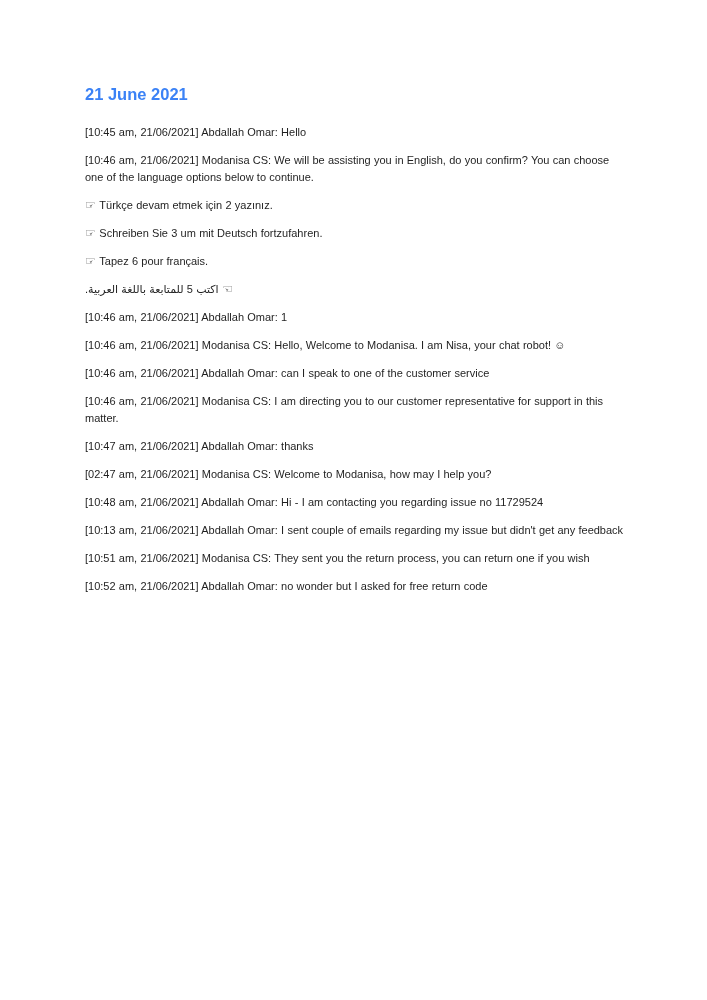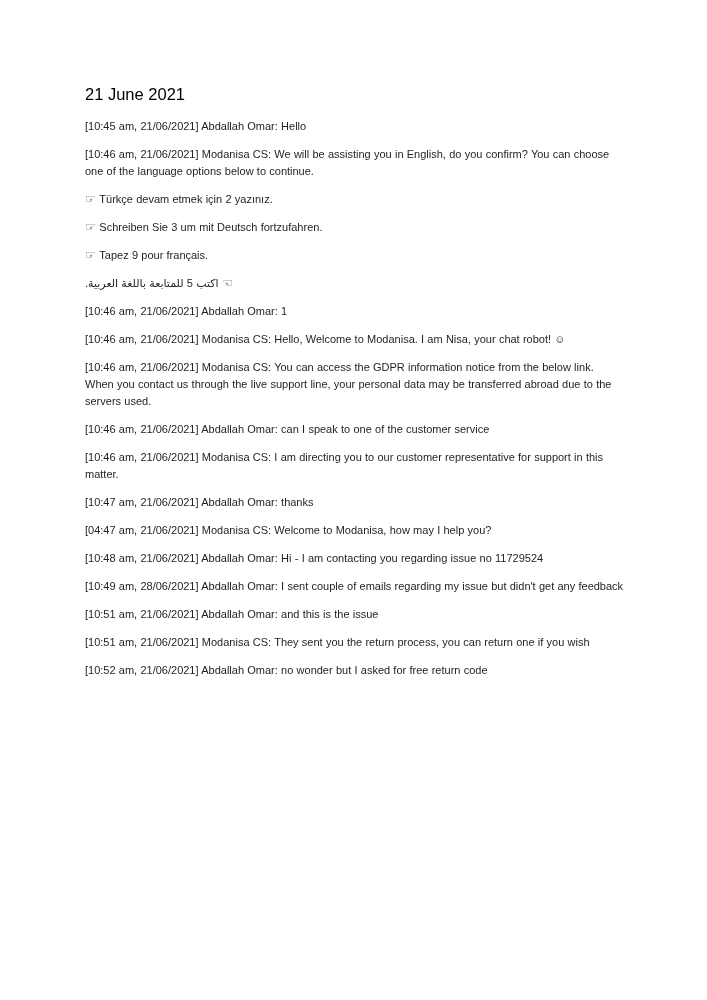--- a/index.html
+++ b/index.html
@@ -15,23 +15,23 @@
     box-sizing: border-box;
   }
   .content {
     position: absolute;
     top: 84px;
     left: 85px;
     width: 540px;
   }
   h1.date-heading {
     font-size: 16.5px;
-    font-weight: 400;
-    color: #000000;
-    margin: 0 0 14px 0;
+    font-weight: 700;
+    color: #3b82f6;
+    margin: 0 0 20px 0;
     line-height: 20px;
   }
   .message-list p {
     font-size: 11px;
     line-height: 17px;
     margin: 0 0 11px 0;
     word-spacing: 0.2px;
   }
   .hand {
     color: #3d3d3d;
@@ -50,29 +50,27 @@
 <body>
 
 <div class="page">
   <div class="content">
     <h1 class="date-heading">21 June 2021</h1>
     <div class="message-list">
         <p><span>[10:45 am, 21/06/2021] Abdallah Omar: </span><span>Hello</span></p>
         <p><span>[10:46 am, 21/06/2021] Modanisa CS: </span><span>We will be assisting you in English, do you confirm? You can choose one of the language options below to continue.</span></p>
         <p><span class="hand">☞ </span><span>Türkçe devam etmek için 2 yazınız.</span></p>
         <p><span class="hand">☞ </span><span>Schreiben Sie 3 um mit Deutsch fortzufahren.</span></p>
-        <p><span class="hand">☞ </span><span>Tapez 9 pour français.</span></p>
+        <p><span class="hand">☞ </span><span>Tapez 6 pour français.</span></p>
         <p><span class="rtl-text">اكتب 5 للمتابعة باللغة العربية.</span><span class="hand"> ☜</span></p>
         <p><span>[10:46 am, 21/06/2021] Abdallah Omar: </span><span>1</span></p>
         <p><span>[10:46 am, 21/06/2021] Modanisa CS: </span><span>Hello, Welcome to Modanisa. I am Nisa, your chat robot! ☺</span></p>
-        <p><span>[10:46 am, 21/06/2021] Modanisa CS: </span><span>You can access the GDPR information notice from the below link. When you contact us through the live support line, your personal data may be transferred abroad due to the servers used.</span></p>
         <p><span>[10:46 am, 21/06/2021] Abdallah Omar: </span><span>can I speak to one of the customer service</span></p>
         <p><span>[10:46 am, 21/06/2021] Modanisa CS: </span><span>I am directing you to our customer representative for support in this matter.</span></p>
         <p><span>[10:47 am, 21/06/2021] Abdallah Omar: </span><span>thanks</span></p>
-        <p><span>[04:47 am, 21/06/2021] Modanisa CS: </span><span>Welcome to Modanisa, how may I help you?</span></p>
+        <p><span>[02:47 am, 21/06/2021] Modanisa CS: </span><span>Welcome to Modanisa, how may I help you?</span></p>
         <p><span>[10:48 am, 21/06/2021] Abdallah Omar: </span><span>Hi - I am contacting you regarding issue no 11729524</span></p>
-        <p><span>[10:49 am, 28/06/2021] Abdallah Omar: </span><span>I sent couple of emails regarding my issue but didn't get any feedback</span></p>
-        <p><span>[10:51 am, 21/06/2021] Abdallah Omar: </span><span>and this is the issue</span></p>
+        <p><span>[10:13 am, 21/06/2021] Abdallah Omar: </span><span>I sent couple of emails regarding my issue but didn't get any feedback</span></p>
         <p><span>[10:51 am, 21/06/2021] Modanisa CS: </span><span>They sent you the return process, you can return one if you wish</span></p>
         <p><span>[10:52 am, 21/06/2021] Abdallah Omar: </span><span>no wonder but I asked for free return code</span></p>
       </div>
   </div>
 </div>
 
 </body></html>

